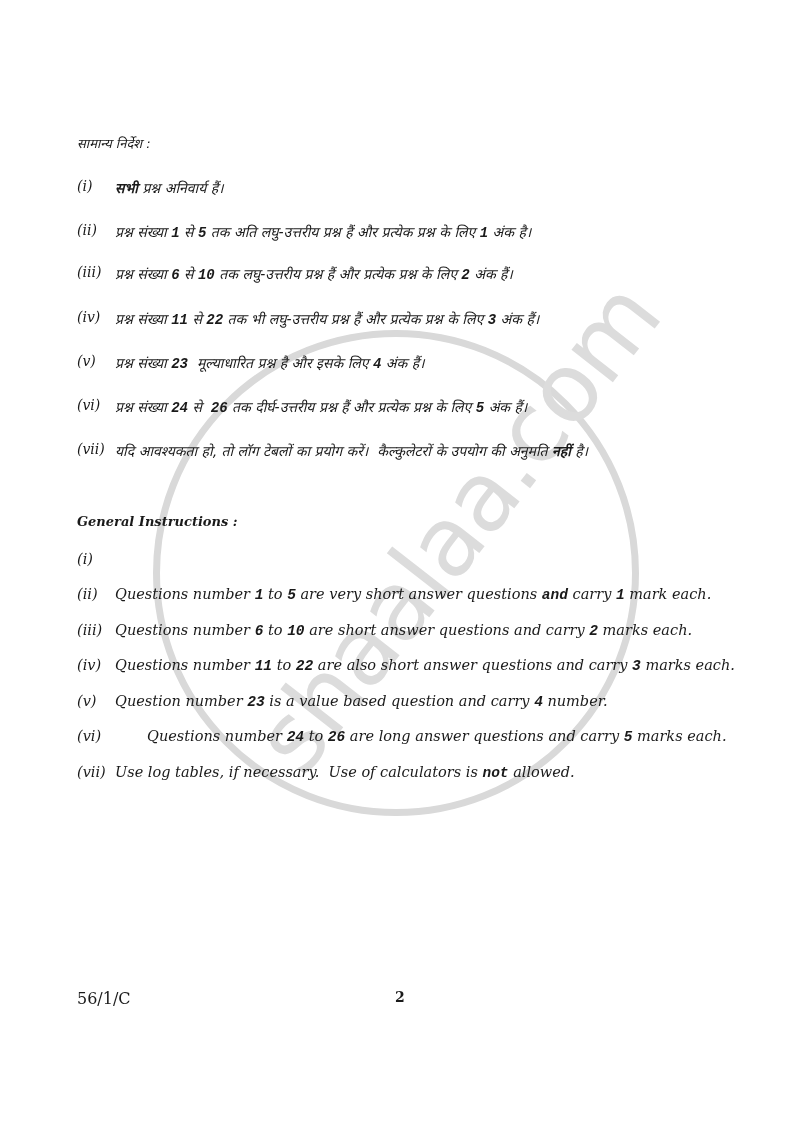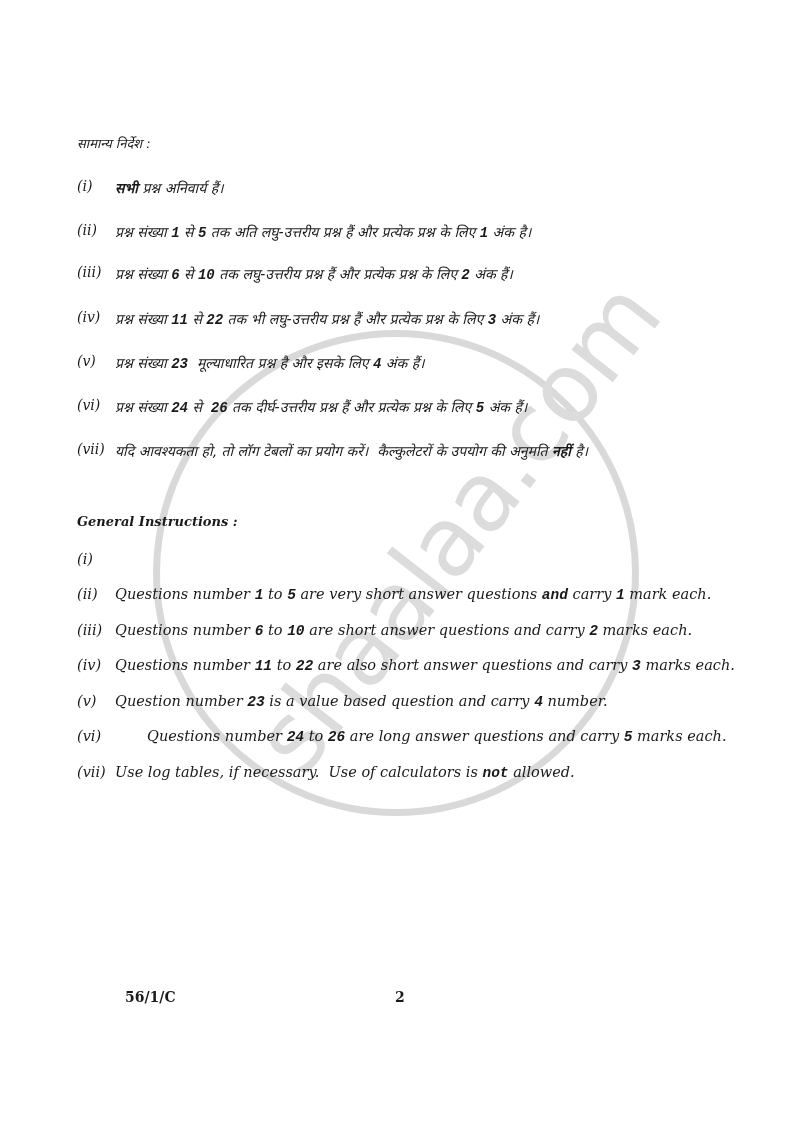--- a/index.html
+++ b/index.html
@@ -32,22 +32,22 @@
       position: absolute; left: 77px; font-style: italic; z-index: 1;
       white-space: nowrap; display: flex;
     }
     .item .num { display: inline-block; width: 38px; }
     .hindi .item { font-family: "DejaVu Sans", sans-serif; font-size: 14px; }
     .hindi .item .num { font-family: "DejaVu Serif", serif; font-size: 14px; }
     .english .item { font-size: 14.5px; }
     b { font-weight: bold; font-family: Liberation Mono, monospace; }
 
     .footer-code {
-      position: absolute; left: 77px; top: 989px; font-weight: bold;
-      font-size: 14px; z-index: 1; margin-left: 48px;
+      position: absolute; left: 77px; top: 989px; font-weight: normal;
+      font-size: 16px; z-index: 1;
     }
     .footer-page {
       position: absolute; left: 395px; top: 989px; font-weight: bold;
       font-size: 14px; z-index: 1;
     }
     .visit-banner {
       position: absolute; left: 12px; top: 1095px;
       font-family: "Liberation Sans", sans-serif; font-size: 17px;
       color: #111; z-index: 1;
     }

